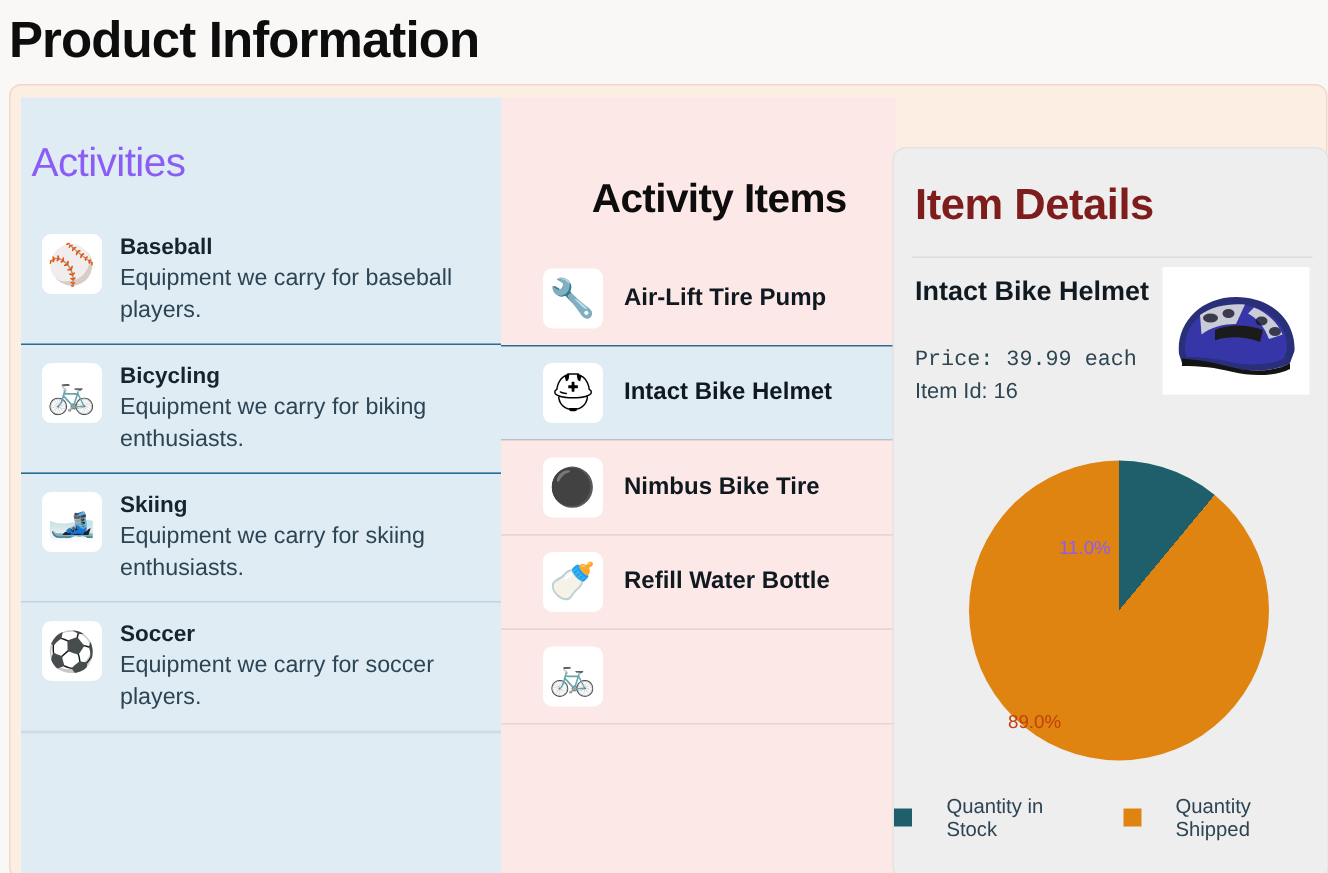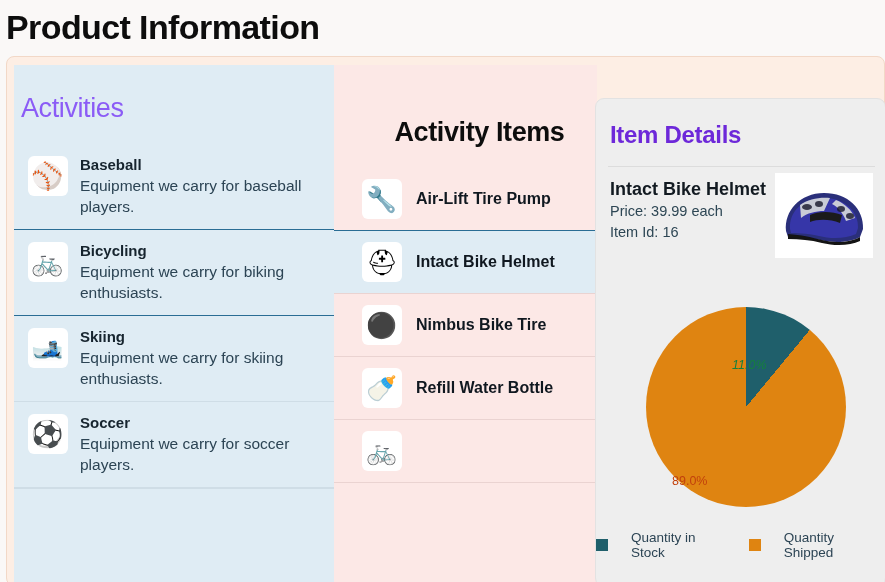--- a/index.html
+++ b/index.html
@@ -106,38 +106,38 @@
   
   .details-panel {
     position: absolute;
     left: 588px; top: 41px;
     width: 291px; height: 489px;
     background: #eeeeee;
     border: 1px solid #e2e2e2;
     border-radius: 9px;
   }
   .details-title {
-    font-size: 24px; font-weight: bold; color: #6d28d9;
+    font-size: 29px; font-weight: bold; color: #7f1d1d;
     padding: 22px 12px 0 14px; letter-spacing: -0.3px;
   }
   .details-divider {
     height: 1px; background: #dcdcdc;
     margin: 17px 10px 0 12px;
   }
   .details-body {
     position: relative;
     padding: 11px 0 0 14px;
   }
   .detail-name {
     font-size: 18px; font-weight: bold; color: #121a21; line-height: 23px;
   }
   .detail-sub {
     font-size: 13.5px; font-style: italic; color: #1f3340; line-height: 20px;
   }
-  .detail-price { font-size: 14.5px; color: #2d4654; line-height: 21px; margin-top: 0; }
+  .detail-price { font-size: 14.5px; color: #2d4654; line-height: 21px; margin-top: 24px; font-family: Liberation Mono, monospace; }
   .detail-id { font-size: 14.5px; color: #2d4654; line-height: 21px; }
   .detail-image {
     position: absolute; right: 12px; top: 6px;
     width: 98px; height: 85px;
     background: #ffffff;
     display: flex; align-items: center; justify-content: center;
     overflow: hidden;
   }
 
   
@@ -145,21 +145,21 @@
     position: absolute; left: 0; top: 195px;
     width: 291px; height: 292px;
   }
   .pie {
     position: absolute; left: 50px; top: 13px;
     width: 200px; height: 200px; border-radius: 50%;
   }
   .pie-label {
     position: absolute; font-size: 12.5px; line-height: 14px;
   }
-  .pie-label-a { left: 136px; top: 64px; color: #15803d; font-style: italic; }
+  .pie-label-a { left: 110px; top: 64px; color: #8b5cf6; }
   .pie-label-b { left: 76px; top: 180px; color: #c2410c; }
   .legend {
     position: absolute; left: 0; right: 0; top: 236px;
     display: flex; justify-content: center; align-items: center; gap: 16px;
   }
   .legend-item { display: flex; align-items: center; gap: 23px; }
   .legend-swatch { width: 12px; height: 12px; }
   .legend-text { font-size: 13.5px; color: #2c4454; }
 </style>
 </head>

